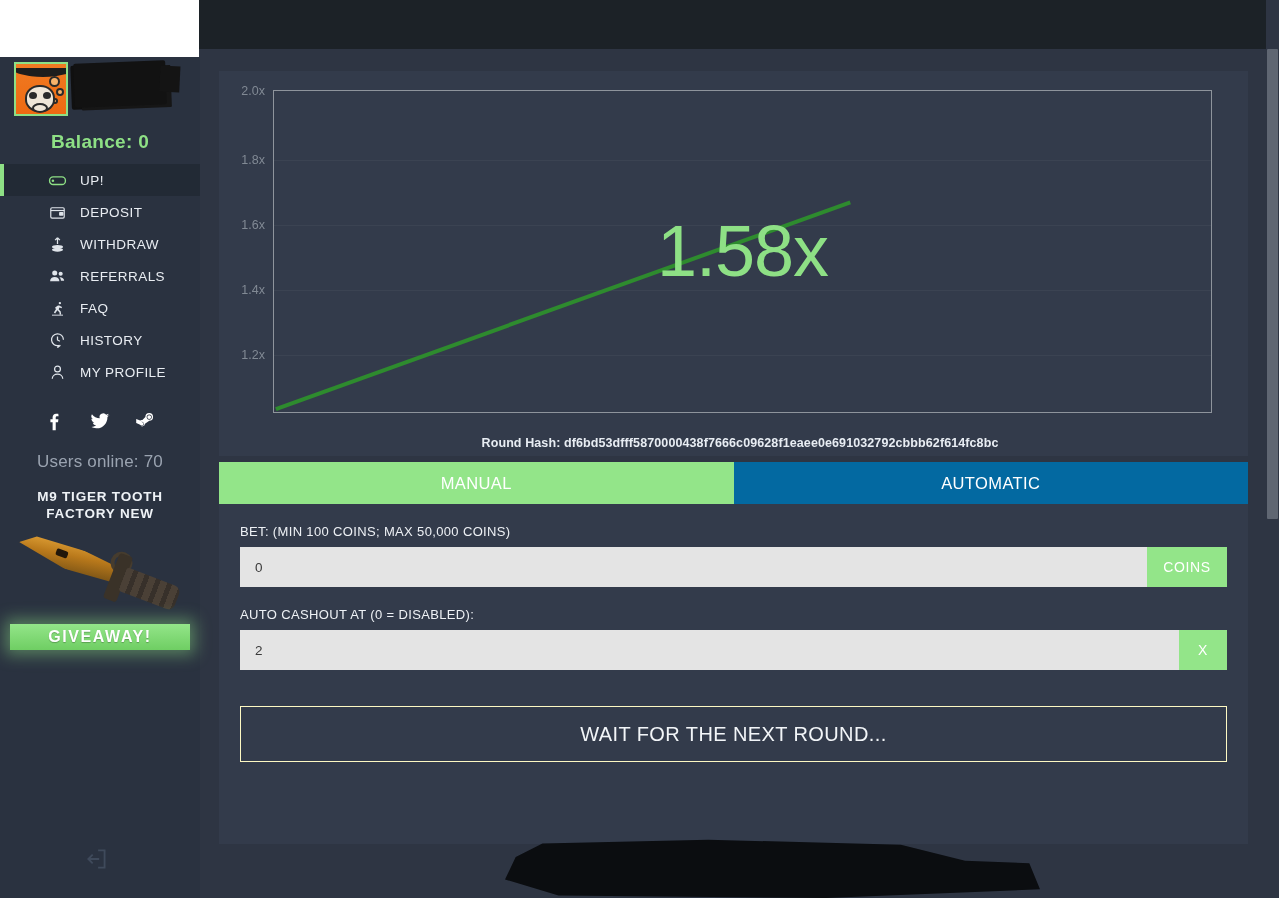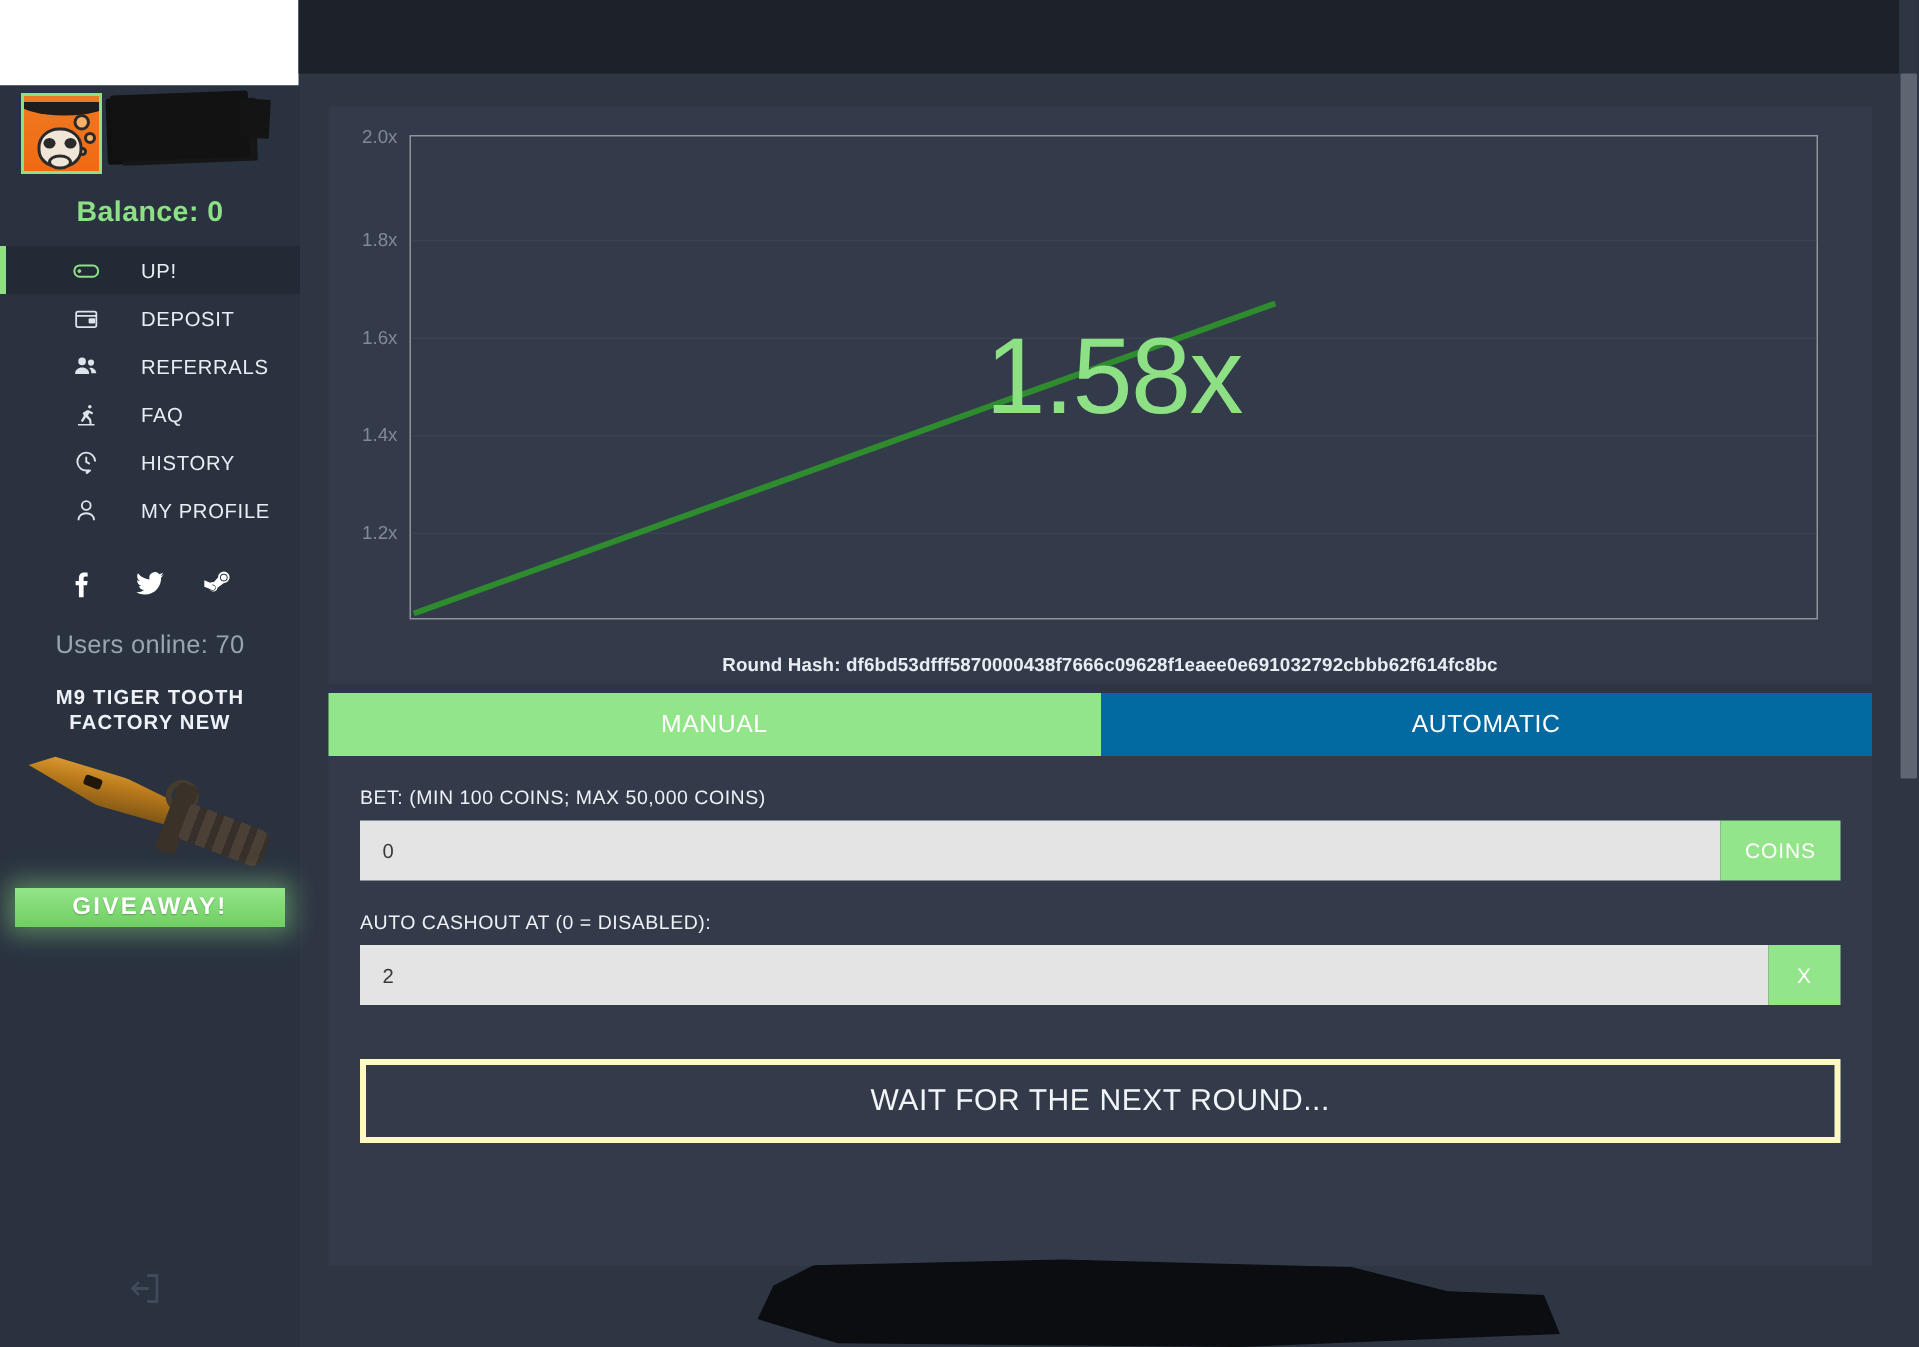--- a/index.html
+++ b/index.html
@@ -85,21 +85,21 @@
 
   .balance {
     color: #8ee085; font-size: 19px; font-weight: 700;
     margin: 4px 0 11px 0; letter-spacing: .3px;
   }
 
   .nav { width: 100%; }
   .nav-item {
     position: relative; height: 32px; width: 100%;
     display: flex; align-items: center;
-    padding-left: 48px; gap: 27px;
+    padding-left: 48px; gap: 13px;
     color: #e9edf2; font-size: 13.5px; letter-spacing: .45px;
     cursor: pointer;
   }
   .nav-item.active { background: #222a35; }
   .nav-item.active:before {
     content: ""; position: absolute; left: 0; top: 0; bottom: 0; width: 4px;
     background: #8ee085;
   }
   .nav-ico { width: 19px; height: 19px; flex: none; display: block; }
   .nav-item.active .nav-ico { color: #8ee085; }
@@ -219,21 +219,21 @@
     font-family: "Liberation Sans", sans-serif;
   }
   .suffix-btn {
     width: 80px; background: #93e589; color: #ffffff;
     display: flex; align-items: center; justify-content: center;
     font-size: 14px; letter-spacing: .6px; cursor: pointer;
   }
   .suffix-btn.narrow { width: 48px; }
   .wait-btn {
     margin: 36px 21px 0 21px; height: 56px;
-    border: 4px solid #fef9c3; background: #333b4b;
+    border: 1px solid #fef9c3; background: #333b4b;
     color: #f2f5f8; font-size: 20px; letter-spacing: .4px;
     display: flex; align-items: center; justify-content: center;
     cursor: pointer;
   }
 
   
   .redact-bottom {
     position: absolute; left: 505px; bottom: 0; width: 535px; height: 62px;
     background: #0b0d10;
     clip-path: polygon(2% 34%, 7% 12%, 38% 6%, 74% 14%, 86% 40%, 98% 44%, 100% 86%, 60% 100%, 10% 96%, 0% 70%);
@@ -292,20 +292,30 @@
         <span class="nav-ico">
           <svg viewBox="0 0 24 24" fill="none" stroke="#dfe4ea" stroke-width="1.5">
             <rect x="3.5" y="6" width="17" height="13" rx="1.6"></rect>
             <path d="M3.5 9.5h17"></path>
             <rect x="14" y="11.5" width="5.5" height="4.5" rx="1" fill="#dfe4ea" stroke="none"></rect>
           </svg>
         </span>
         <span>DEPOSIT</span>
       </div>
 
+      <div class="nav-item">
+        <span class="nav-ico">
+          <svg viewBox="0 0 24 24" fill="none" stroke="#dfe4ea" stroke-width="1.6">
+            <path d="M12 3.5v8M12 3.5l-3 3M12 3.5l3 3"></path>
+            <ellipse cx="12" cy="15" rx="7" ry="2.4" fill="#dfe4ea" stroke="none"></ellipse>
+            <ellipse cx="12" cy="18.6" rx="7" ry="2.4" fill="#dfe4ea" stroke="none"></ellipse>
+          </svg>
+        </span>
+        <span>WITHDRAW</span>
+      </div>
 
       <div class="nav-item">
         <span class="nav-ico">
           <svg viewBox="0 0 24 24" fill="#dfe4ea">
             <circle cx="8.5" cy="7.5" r="3.2"></circle>
             <circle cx="16" cy="8.5" r="2.6"></circle>
             <path d="M2.6 18c0-3.4 2.7-5.3 5.9-5.3s5.9 1.9 5.9 5.3z"></path>
             <path d="M15 12.9c2.9 0 5.4 1.7 5.4 4.6h-4.1c0-1.8-.6-3.4-1.9-4.5z"></path>
           </svg>
         </span>

